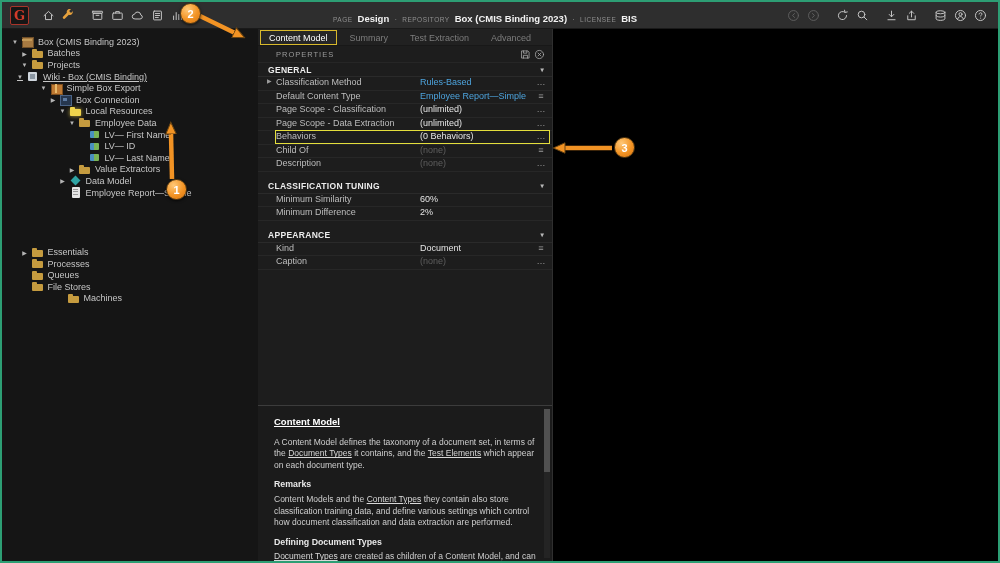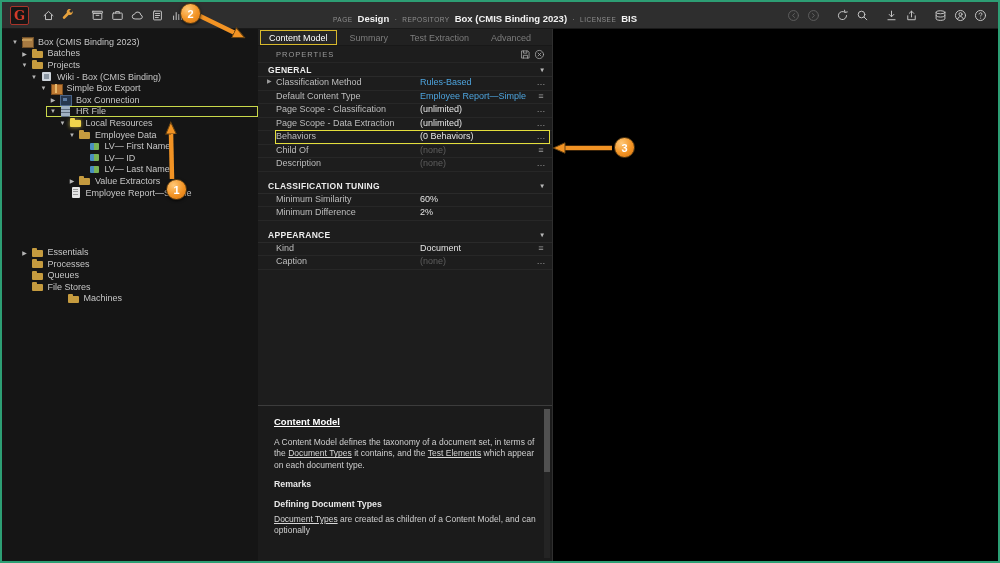--- a/index.html
+++ b/index.html
@@ -239,48 +239,41 @@
           <span class="tree-label">Batches</span>
         </div>
       </div>
       <div class="tree-row" style="padding-left: 15.5px;">
         <div class="tree-inner">
           <span class="tree-arrow">▼</span>
           <span class="ti ti-folder"></span>
           <span class="tree-label">Projects</span>
         </div>
       </div>
-      <div class="tree-row" style="padding-left: 25px;">
+      <div class="tree-row" style="padding-left: 11px; text-decoration: underline;">
         <div class="tree-inner">
           <span class="tree-arrow">▼</span>
           <span class="ti ti-project"></span>
           <span class="tree-label">Wiki - Box (CMIS Binding)</span>
         </div>
       </div>
       <div class="tree-row" style="padding-left: 34.5px;">
         <div class="tree-inner">
           <span class="tree-arrow">▼</span>
           <span class="ti ti-package"></span>
           <span class="tree-label">Simple Box Export</span>
         </div>
       </div>
       <div class="tree-row" style="padding-left: 44px;">
         <div class="tree-inner">
           <span class="tree-arrow">▶</span>
           <span class="ti ti-connection"></span>
           <span class="tree-label">Box Connection</span>
         </div>
       </div>
-      <div class="tree-row" style="padding-left: 44px;">
-        <div class="tree-inner selected">
-          <span class="tree-arrow">▼</span>
-          <span class="ti ti-content-model"></span>
-          <span class="tree-label">HR File</span>
-        </div>
-      </div>
       <div class="tree-row" style="padding-left: 53.5px;">
         <div class="tree-inner">
           <span class="tree-arrow">▼</span>
           <span class="ti ti-folder-open"></span>
           <span class="tree-label">Local Resources</span>
         </div>
       </div>
       <div class="tree-row" style="padding-left: 63px;">
         <div class="tree-inner">
           <span class="tree-arrow">▼</span>
@@ -307,20 +300,27 @@
           <span class="tree-arrow"></span>
           <span class="ti ti-lookup"></span>
           <span class="tree-label">LV— Last Name</span>
         </div>
       </div>
       <div class="tree-row" style="padding-left: 63px;">
         <div class="tree-inner">
           <span class="tree-arrow">▶</span>
           <span class="ti ti-folder"></span>
           <span class="tree-label">Value Extractors</span>
+        </div>
+      </div>
+      <div class="tree-row" style="padding-left: 53.5px;">
+        <div class="tree-inner">
+          <span class="tree-arrow">▶</span>
+          <span class="ti ti-datamodel"></span>
+          <span class="tree-label">Data Model</span>
         </div>
       </div>
       <div class="tree-row" style="padding-left: 53.5px;">
         <div class="tree-inner">
           <span class="tree-arrow"></span>
           <span class="ti ti-doc-type"></span>
           <span class="tree-label">Employee Report—Simple</span>
         </div>
       </div>
       <div class="tree-row" style="padding-left: 15.5px; margin-top: 48px;">
@@ -451,20 +451,21 @@
           <span class="pg-label">Caption</span>
           <span class="pg-value muted">(none)</span>
           <span class="pg-action">…</span>
         </div>
       </div>
     <div class="help">
       <div id="help-content">
           <div class="help-title"><span>Content Model</span></div>
           <p class="help-para"><span>A Content Model defines the taxonomy of a document set, in terms of the </span><span class="help-link">Document Types</span><span> it contains, and the </span><span class="help-link">Test Elements</span><span> which appear on each document type.</span></p>
           <div class="help-heading"><span>Remarks</span></div>
+          <p class="help-para"><span>Content Models and the </span><span class="help-link">Content Types</span><span> they contain also store classification training data, and define various settings which control how document classification and data extraction are performed.</span></p>
           <div class="help-heading"><span>Defining Document Types</span></div>
           <p class="help-para"><span class="help-link">Document Types</span><span> are created as children of a Content Model, and can optionally</span></p>
         </div>
       <div class="help-scroll">
         <div class="thumb"></div>
       </div>
     </div>
   </div>
 
   <div class="canvas-area"></div>

